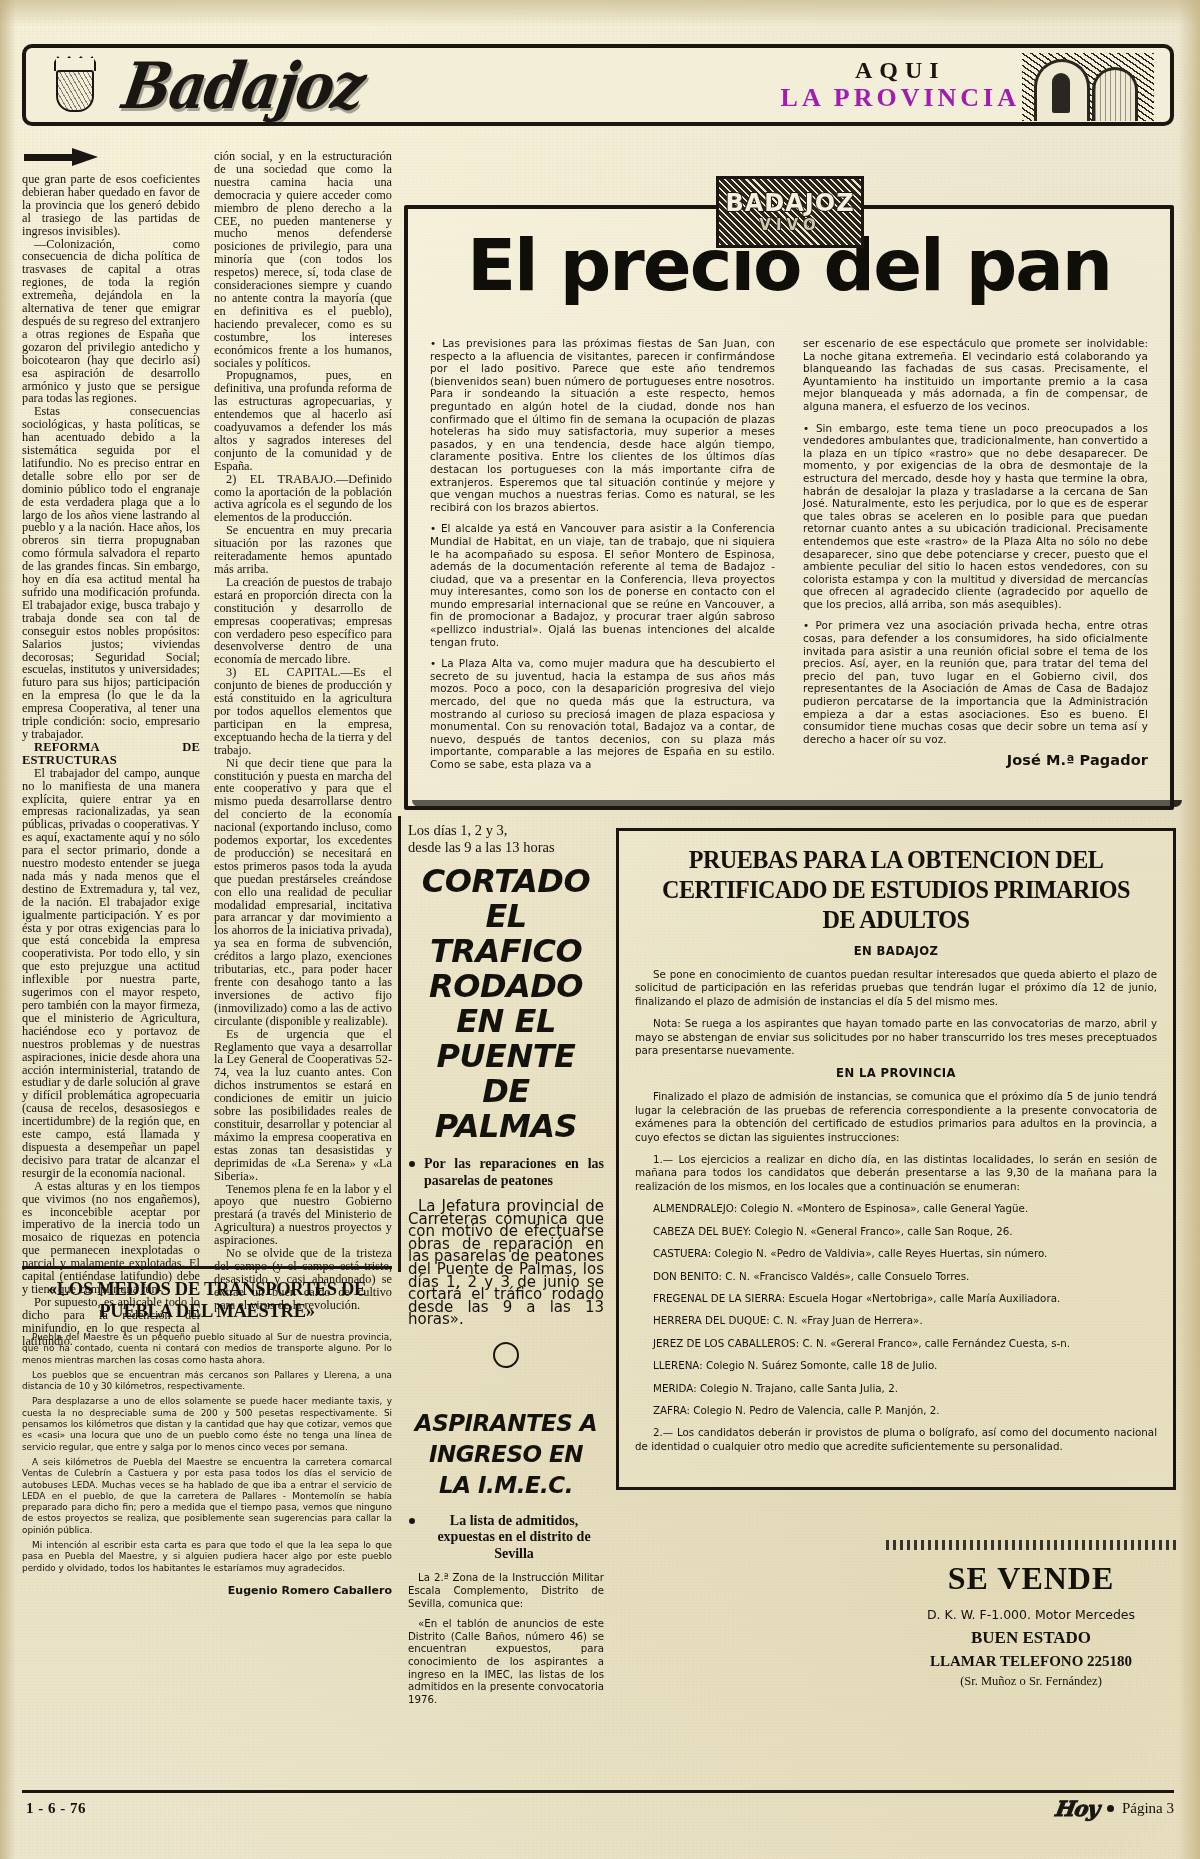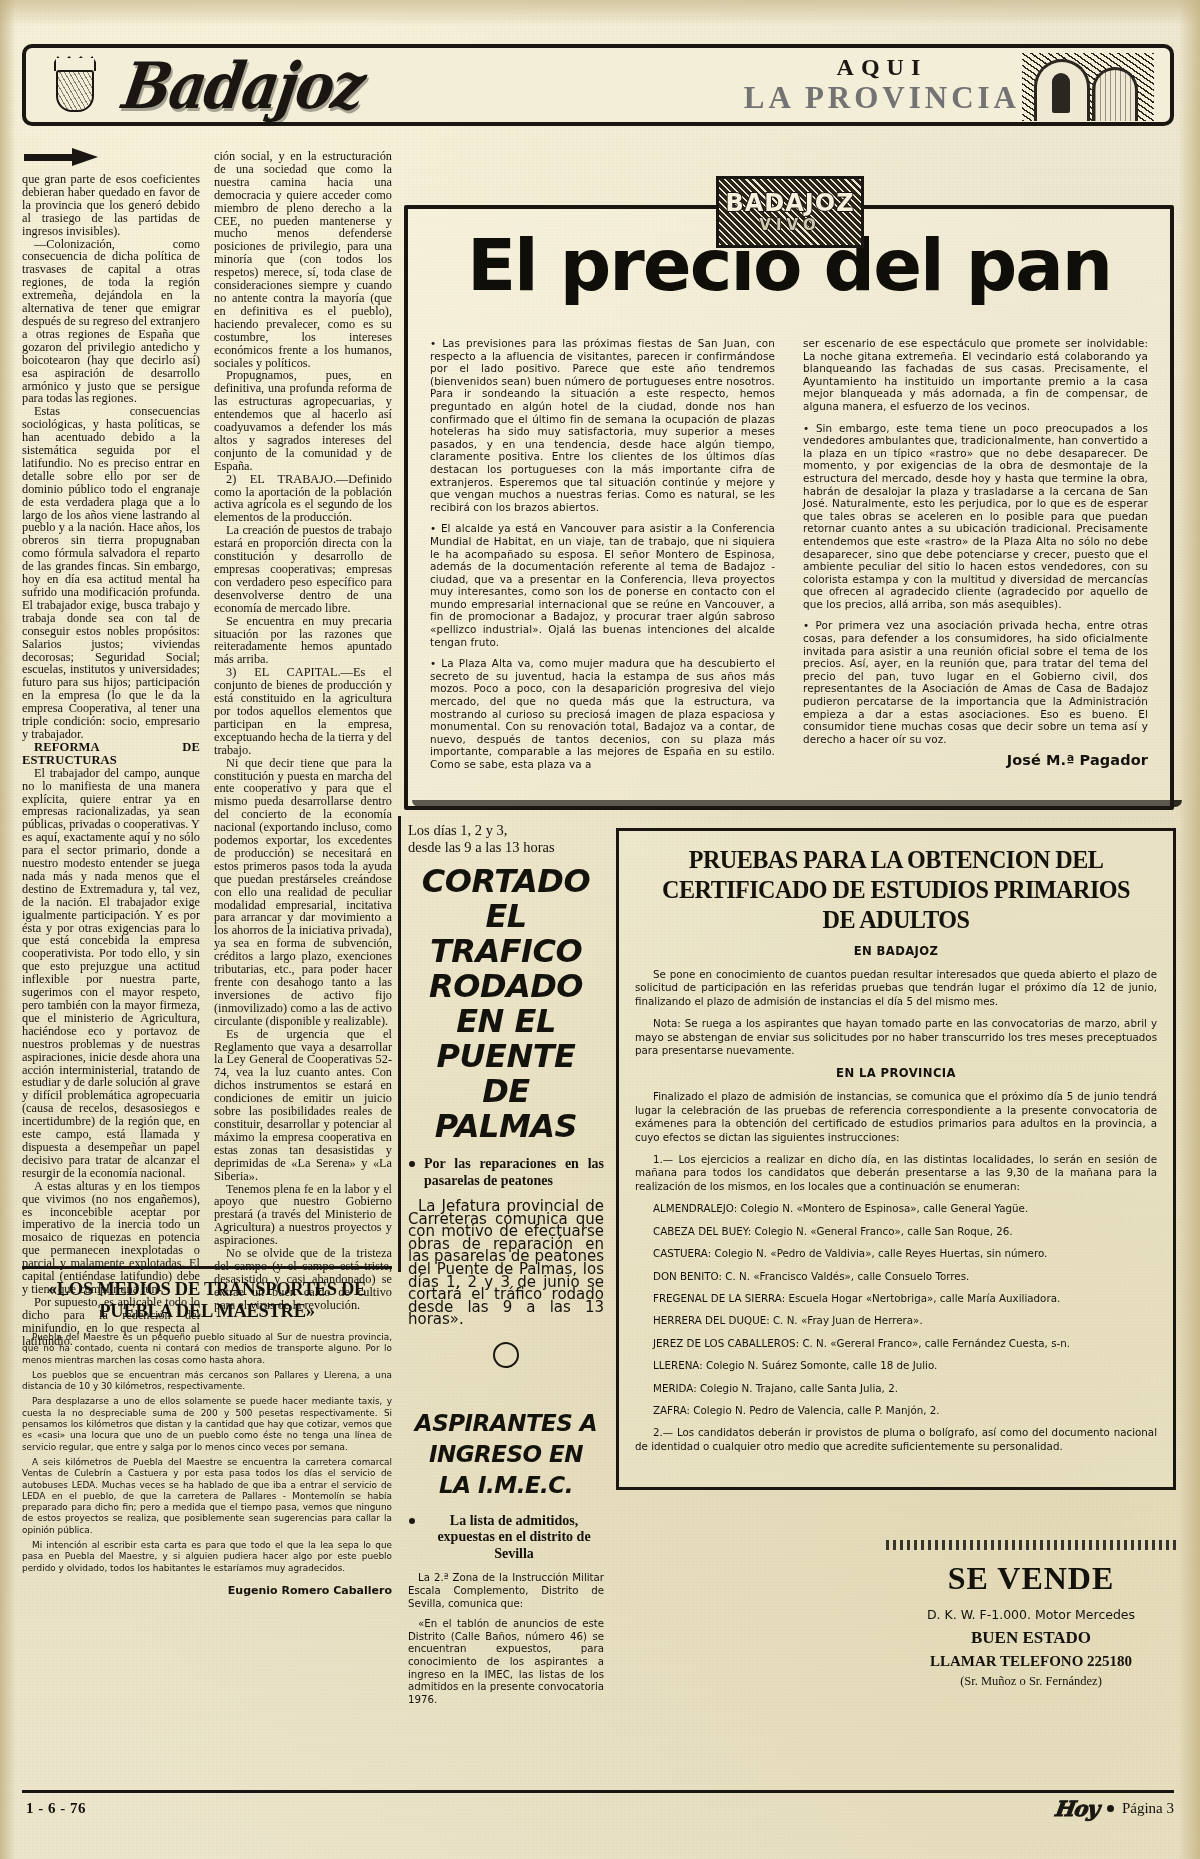--- a/index.html
+++ b/index.html
@@ -66,21 +66,21 @@
   }
   .aqui-block {
     margin-left:auto; margin-right:150px; text-align:center; line-height:1.08;
   }
   .aqui-block .l1 {
     font-family:"Liberation Serif", serif; font-weight:bold;
     font-size:24px; letter-spacing:7px; color:#1a1712;
   }
   .aqui-block .l2 {
     font-family:"Liberation Serif", serif; font-weight:bold;
-    font-size:31px; letter-spacing:4px; color:#737373;
+    font-size:26px; letter-spacing:4px; color:#a21caf;
   }
   .arch-art {
     position:absolute; right:16px; top:5px; width:132px; height:68px;
     overflow:hidden; opacity:.92;
   }
   .arch-art .bg {
     position:absolute; inset:0;
     background-image:repeating-linear-gradient(35deg, #1a1712 0 1.4px, rgba(0,0,0,0) 1.4px 5px);
   }
   .arch-art .arch1 {
@@ -338,22 +338,22 @@
         <p>El trabajador del campo, aunque no lo manifiesta de una manera explícita, quiere entrar ya en empresas racionalizadas, ya sean públicas, privadas o cooperativas. Y es aquí, exactamente aquí y no sólo para el sector primario, donde a nuestro modesto entender se juega nada más y nada menos que el destino de Extremadura y, tal vez, de la nación. El trabajador exige igualmente participación. Y es por ésta y por otras exigencias para lo que está concebida la empresa cooperativista. Por todo ello, y sin que esto prejuzgue una actitud inflexible por nuestra parte, sugerimos con el mayor respeto, pero también con la mayor firmeza, que el ministerio de Agricultura, haciéndose eco y portavoz de nuestros problemas y de nuestras aspiraciones, inicie desde ahora una acción interministerial, tratando de estudiar y de darle solución al grave y difícil problemática agropecuaria (causa de recelos, desasosiegos e incertidumbre) de la región que, en este campo, está llamada y dispuesta a desempeñar un papel decisivo para tratar de alcanzar el resurgir de la economía nacional.</p>
         <p>A estas alturas y en los tiempos que vivimos (no nos engañemos), es inconcebible aceptar por imperativo de la inercia todo un mosaico de riquezas en potencia que permanecen inexplotadas o parcial y malamente explotadas. El capital (entiéndase latifundio) debe y tiene que cumplir una fun-</p>
         <p>Por supuesto, es aplicable todo lo dicho para la redención del minifundio, en lo que respecta al latifundio.</p>
       </div>
     </div>
     <div class="c">
       <div class="col-body">
         <p class="noind">ción social, y en la estructuración de una sociedad que como la nuestra camina hacia una democracia y quiere acceder como miembro de pleno derecho a la CEE, no pueden mantenerse y mucho menos defenderse posiciones de privilegio, para una minoría que (con todos los respetos) merece, sí, toda clase de consideraciones siempre y cuando no antente contra la mayoría (que en definitiva es el pueblo), haciendo prevalecer, como es su costumbre, los intereses económicos frente a los humanos, sociales y políticos.</p>
         <p>Propugnamos, pues, en definitiva, una profunda reforma de las estructuras agropecuarias, y entendemos que al hacerlo así coadyuvamos a defender los más altos y sagrados intereses del conjunto de la comunidad y de España.</p>
         <p>2) EL TRABAJO.—Definido como la aportación de la población activa agrícola es el segundo de los elementos de la producción.</p>
+        <p>Se encuentra en muy precaria situación por las razones que reiteradamente hemos apuntado más arriba.</p>
         <p>La creación de puestos de trabajo estará en proporción directa con la constitución y desarrollo de empresas cooperativas; empresas con verdadero peso específico para desenvolverse dentro de una economía de mercado libre.</p>
-        <p>Se encuentra en muy precaria situación por las razones que reiteradamente hemos apuntado más arriba.</p>
         <p>3) EL CAPITAL.—Es el conjunto de bienes de producción y está constituido en la agricultura por todos aquellos elementos que participan en la empresa, exceptuando hecha de la tierra y del trabajo.</p>
         <p>Ni que decir tiene que para la constitución y puesta en marcha del ente cooperativo y para que el mismo pueda desarrollarse dentro del concierto de la economía nacional (exportando incluso, como podemos exportar, los excedentes de producción) se necesitará en estos primeros pasos toda la ayuda que puedan prestárseles creándose con ello una realidad de peculiar modalidad empresarial, incitativa para arrancar y dar movimiento a los ahorros de la iniciativa privada), ya sea en forma de subvención, créditos a largo plazo, exenciones tributarias, etc., para poder hacer frente con desahogo tanto a las inversiones de activo fijo (inmovilizado) como a las de activo circulante (disponible y realizable).</p>
         <p>Es de urgencia que el Reglamento que vaya a desarrollar la Ley General de Cooperativas 52-74, vea la luz cuanto antes. Con dichos instrumentos se estará en condiciones de emitir un juicio sobre las posibilidades reales de constituir, desarrollar y potenciar al máximo la empresa cooperativa en estas zonas tan desasistidas y deprimidas de «La Serena» y «La Siberia».</p>
         <p>Tenemos plena fe en la labor y el apoyo que nuestro Gobierno prestará (a través del Ministerio de Agricultura) a nuestros proyectos y aspiraciones.</p>
         <p>No se olvide que de la tristeza del campo (y el campo está triste, desasistido y casi abandonado) se extrae un buen caldo de cultivo para el virus de la revolución.</p>
       </div>
     </div>
   </div>
 
   <div class="pan-shadow"></div>

